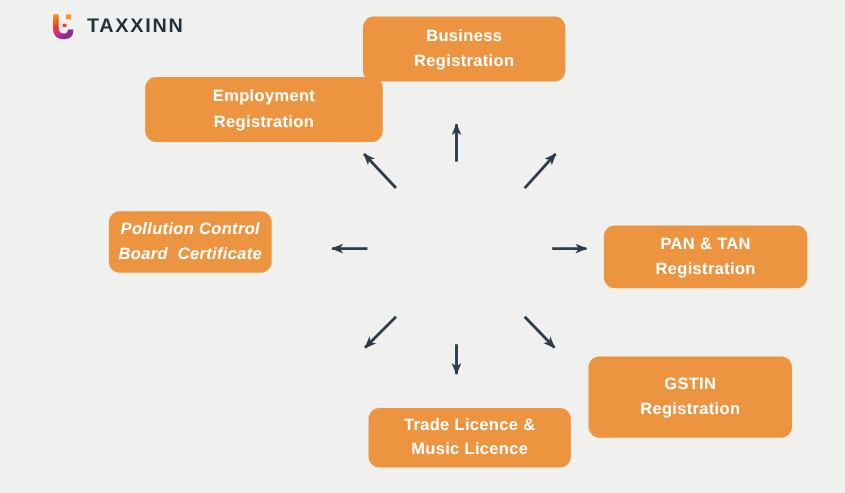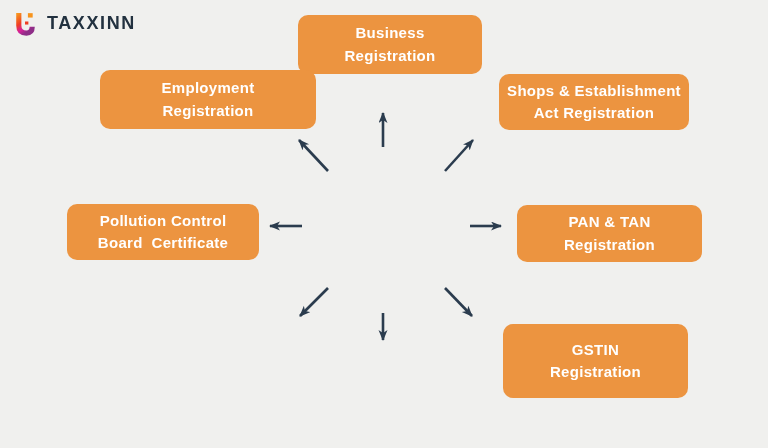--- a/index.html
+++ b/index.html
@@ -3,21 +3,21 @@
 <meta charset="utf-8">
 <style>
   * { margin:0; padding:0; box-sizing:border-box; }
   html,body { width:768px; height:448px; }
   body {
     position:relative;
     background:#F0F0EE;
     font-family:"Liberation Sans", sans-serif;
     overflow:hidden;
   }
-  .canvas { position:absolute; inset:0; }
+  .canvas { position:absolute; inset:0;margin-left:32px; }
 
   
   .logo { position:absolute; left:14px; top:10px; display:flex; align-items:center; gap:10px; }
   .logo-icon { width:23px; height:27px; display:block; }
   .logo-text {
     font-size:18px; font-weight:700; color:#22313F; letter-spacing:1.6px;
   }
 
   
   svg.arrows { position:absolute; left:0; top:0; width:768px; height:448px; }
@@ -41,21 +41,21 @@
     display:flex; align-items:center; justify-content:center;
     text-align:center; font-weight:600; font-size:15px; line-height:1.47;
     white-space:pre-wrap; letter-spacing:0.3px; padding:4px 8px;
   }
   .node-business   { left:298px; top:15px;  width:184px; height:59px; }
   .node-shops      { left:499px; top:74px;  width:190px; height:56px; }
   .node-pan        { left:517px; top:205px; width:185px; height:57px; }
   .node-gstin      { left:503px; top:324px; width:185px; height:74px; }
   .node-trade      { left:303px; top:371px; width:184px; height:54px; }
   .node-fire       { left:102px; top:319px; width:183px; height:56px; }
-  .node-pollution  { left:67px;  top:204px; width:192px; height:56px; }
+  .node-pollution  { left:67px;  top:192px; width:148px; height:56px;font-style:italic; }
   .node-employment { left:100px; top:70px;  width:216px; height:59px; }
 </style>
 </head>
 <body>
 
 <div class="canvas">
 
   <div class="logo">
     <svg class="logo-icon" viewBox="0 0 24 28" xmlns="http://www.w3.org/2000/svg">
       <defs>
@@ -87,24 +87,24 @@
       <line x1="383" y1="313" x2="383" y2="340"></line>
       <line x1="328" y1="288" x2="300" y2="316"></line>
       <line x1="302" y1="226" x2="270" y2="226"></line>
       <line x1="328" y1="171" x2="299" y2="140"></line>
     </g>
   </svg>
 
 
   <div class="node node-business">Business
 Registration</div>
-  <div class="node node-shops">Shops &amp; Establishment
-Act Registration</div>
   <div class="node node-pan">PAN &amp; TAN
 Registration</div>
   <div class="node node-gstin">GSTIN
 Registration</div>
+  <div class="node node-trade">Trade Licence &amp;
+Music Licence</div>
   <div class="node node-pollution">Pollution Control
 Board  Certificate</div>
   <div class="node node-employment">Employment
 Registration</div>
 
 </div>
 
 </body></html>

